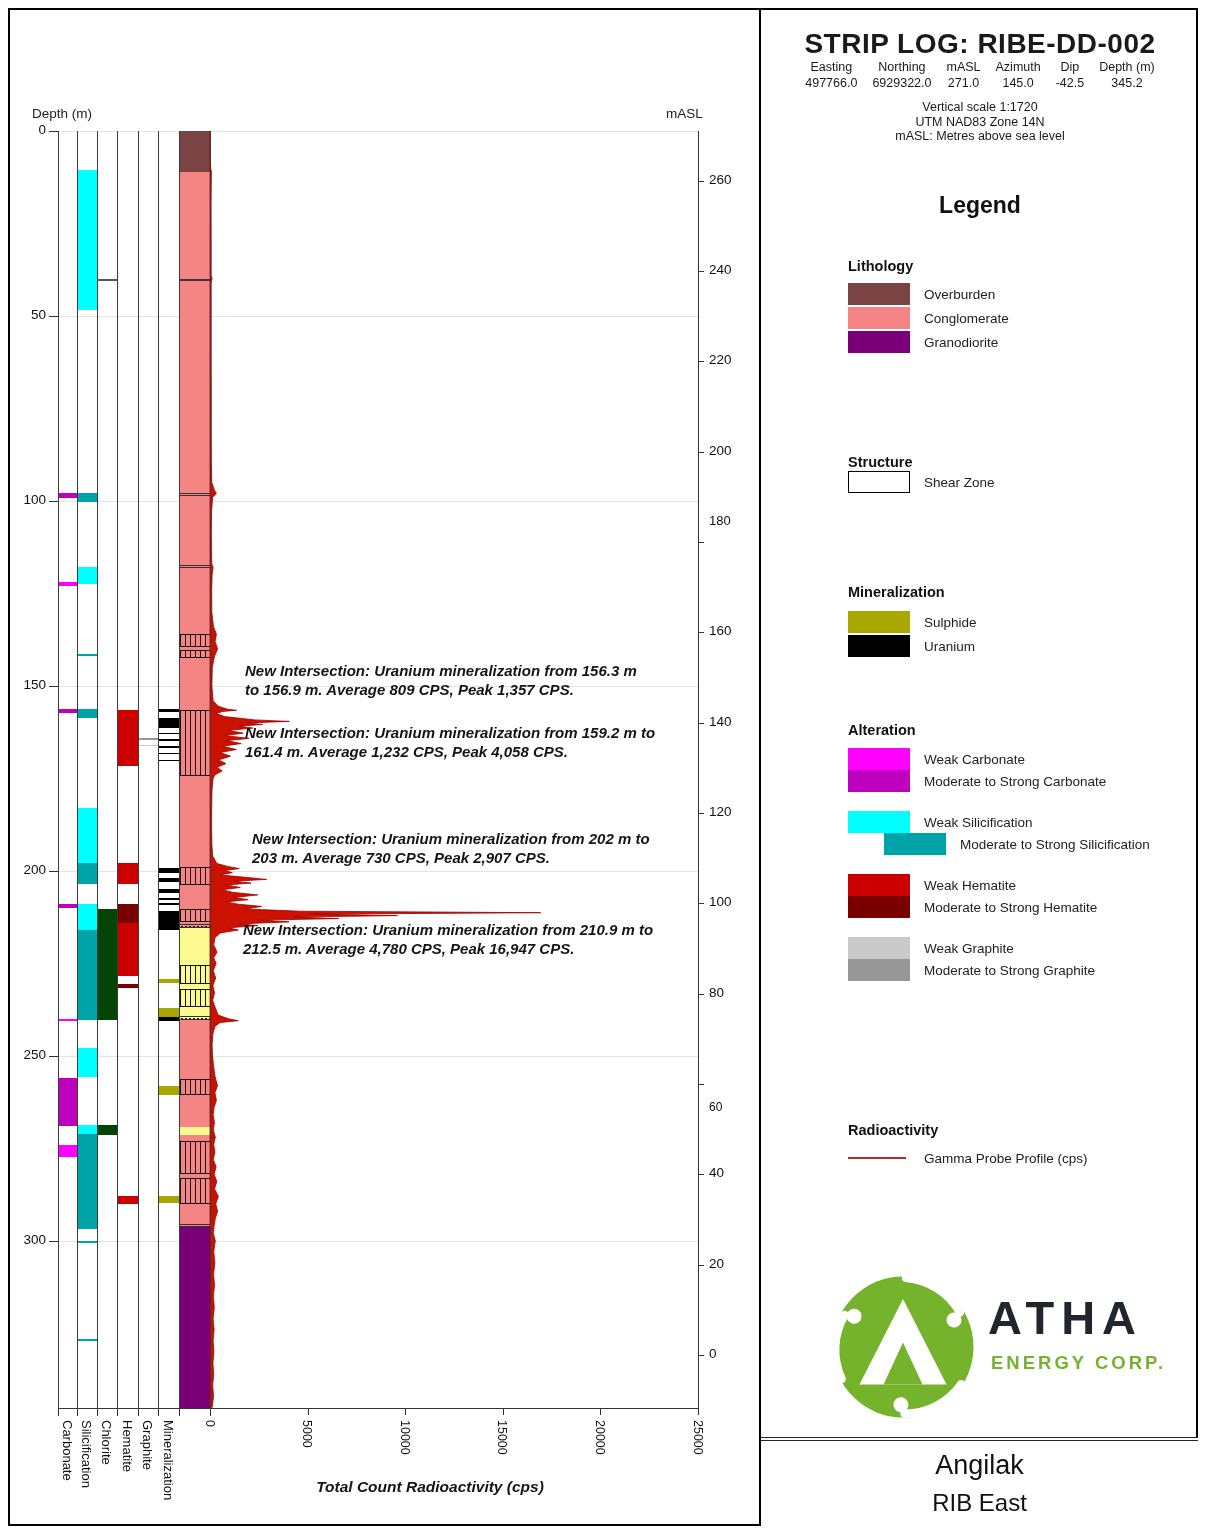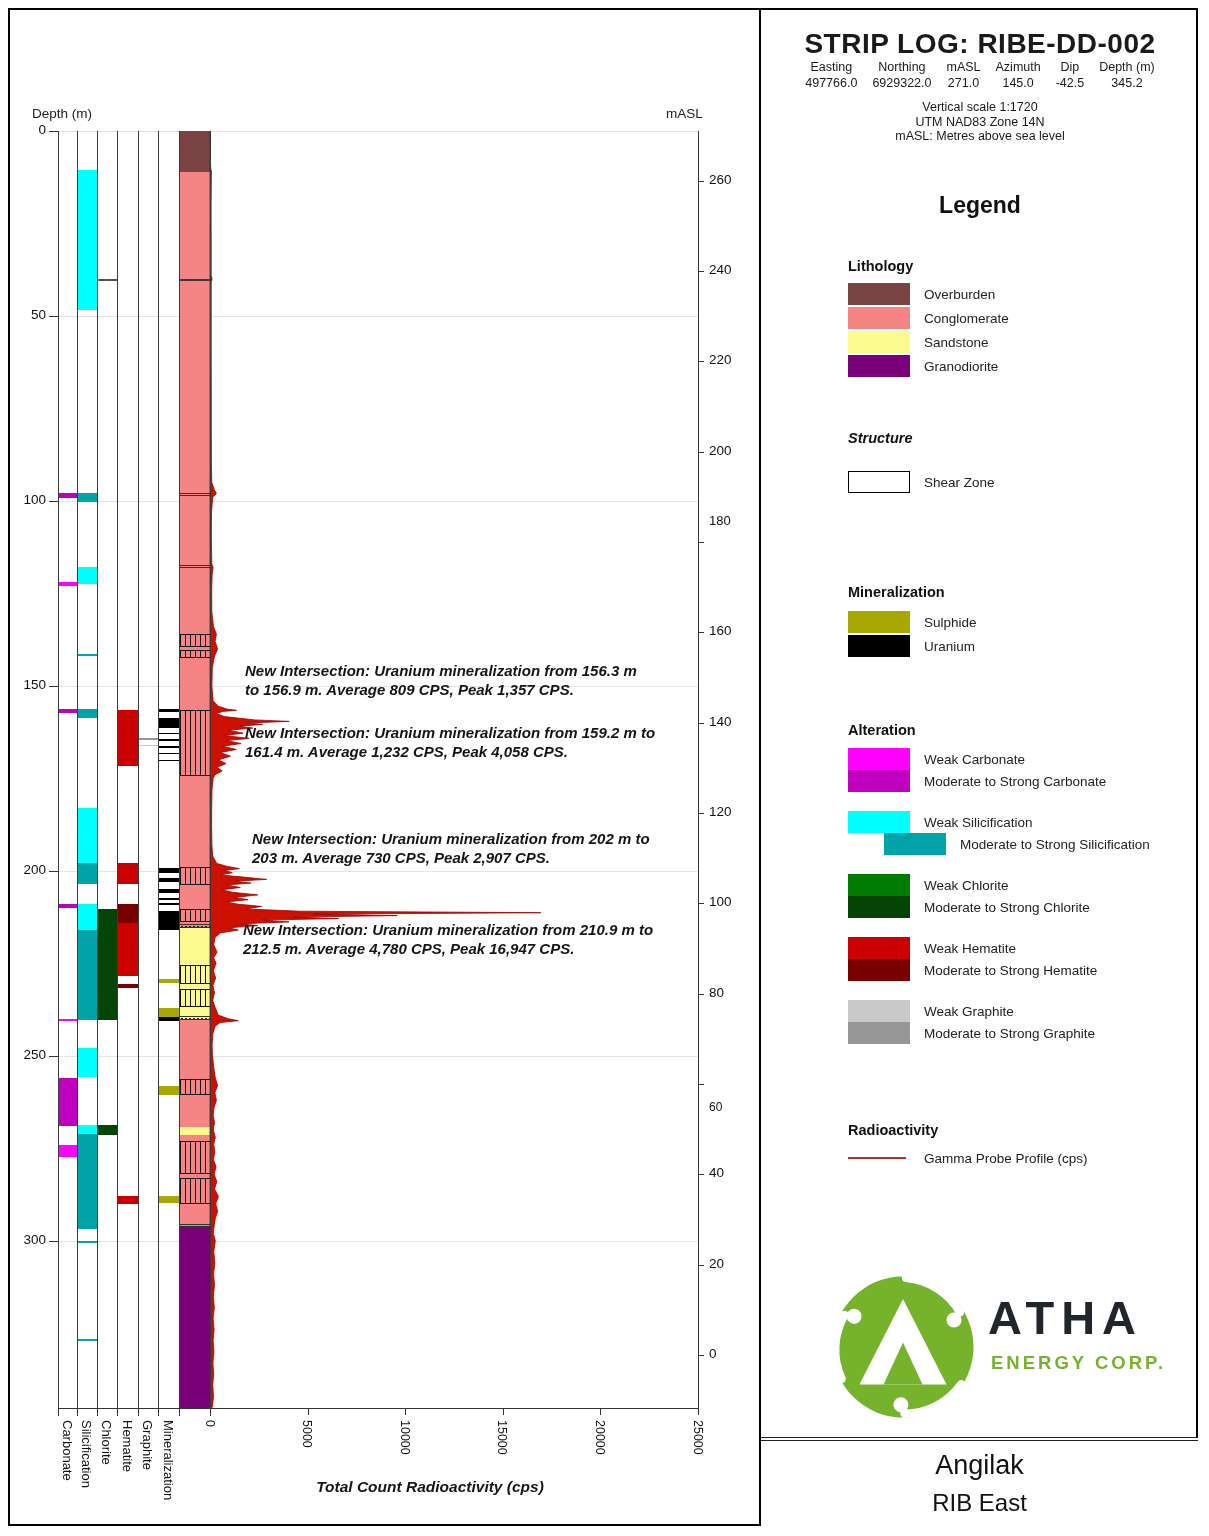--- a/index.html
+++ b/index.html
@@ -252,29 +252,25 @@
   <div class="abs" style="left:848px;top:282px;width:340px;" id="lith-items">
       <div class="lrow" style="height: 24px;">
         <div class="sw" style="height: 22px; background: rgb(123, 68, 68);"></div>
         <div class="lbl">Overburden</div>
       </div>
       <div class="lrow" style="height: 24px;">
         <div class="sw" style="height: 22px; background: rgb(245, 132, 132);"></div>
         <div class="lbl">Conglomerate</div>
       </div>
       <div class="lrow" style="height: 24px;">
-        <div class="sw" style="height: 22px; background: rgb(250, 250, 142);"></div>
-        <div class="lbl">Sandstone</div>
-      </div>
-      <div class="lrow" style="height: 24px;">
         <div class="sw" style="height: 22px; background: rgb(122, 0, 122);"></div>
         <div class="lbl">Granodiorite</div>
       </div>
     </div>
-  <div class="abs sect-h" style="left:848px;top:430px;font-style:italic;">Structure</div>
+  <div class="abs sect-h" style="left:848px;top:454px;">Structure</div>
   <div class="abs" style="left:848px;top:470px;width:340px;" id="struct-items">
       <div class="lrow" style="height: 24px;">
         <div class="sw pat-shear" style="height: 22px; background: rgb(255, 255, 255); border: 1px solid rgb(0, 0, 0);"></div>
         <div class="lbl">Shear Zone</div>
       </div>
     </div>
   <div class="abs sect-h" style="left:848px;top:584px;">Mineralization</div>
   <div class="abs" style="left:848px;top:610px;width:340px;" id="min-items">
       <div class="lrow" style="height: 24px;">
         <div class="sw" style="height: 22px; background: rgb(168, 168, 0);"></div>
@@ -298,30 +294,20 @@
         </div>
       </div>
       <div style="margin-bottom: 19px;">
         <div class="lrow" style="height: 22px;">
           <div class="sw" style="height: 22px; background: rgb(0, 255, 255);"></div>
           <div class="lbl">Weak Silicification</div>
         </div>
         <div class="lrow" style="height: 22px; padding-left: 36px;">
           <div class="sw" style="height: 22px; background: rgb(0, 164, 168);"></div>
           <div class="lbl">Moderate to Strong Silicification</div>
-        </div>
-      </div>
-      <div style="margin-bottom: 19px;">
-        <div class="lrow" style="height: 22px;">
-          <div class="sw" style="height: 22px; background: rgb(0, 125, 0);"></div>
-          <div class="lbl">Weak Chlorite</div>
-        </div>
-        <div class="lrow" style="height: 22px;">
-          <div class="sw" style="height: 22px; background: rgb(4, 68, 4);"></div>
-          <div class="lbl">Moderate to Strong Chlorite</div>
         </div>
       </div>
       <div style="margin-bottom: 19px;">
         <div class="lrow" style="height: 22px;">
           <div class="sw" style="height: 22px; background: rgb(204, 0, 0);"></div>
           <div class="lbl">Weak Hematite</div>
         </div>
         <div class="lrow" style="height: 22px;">
           <div class="sw" style="height: 22px; background: rgb(122, 0, 0);"></div>
           <div class="lbl">Moderate to Strong Hematite</div>

